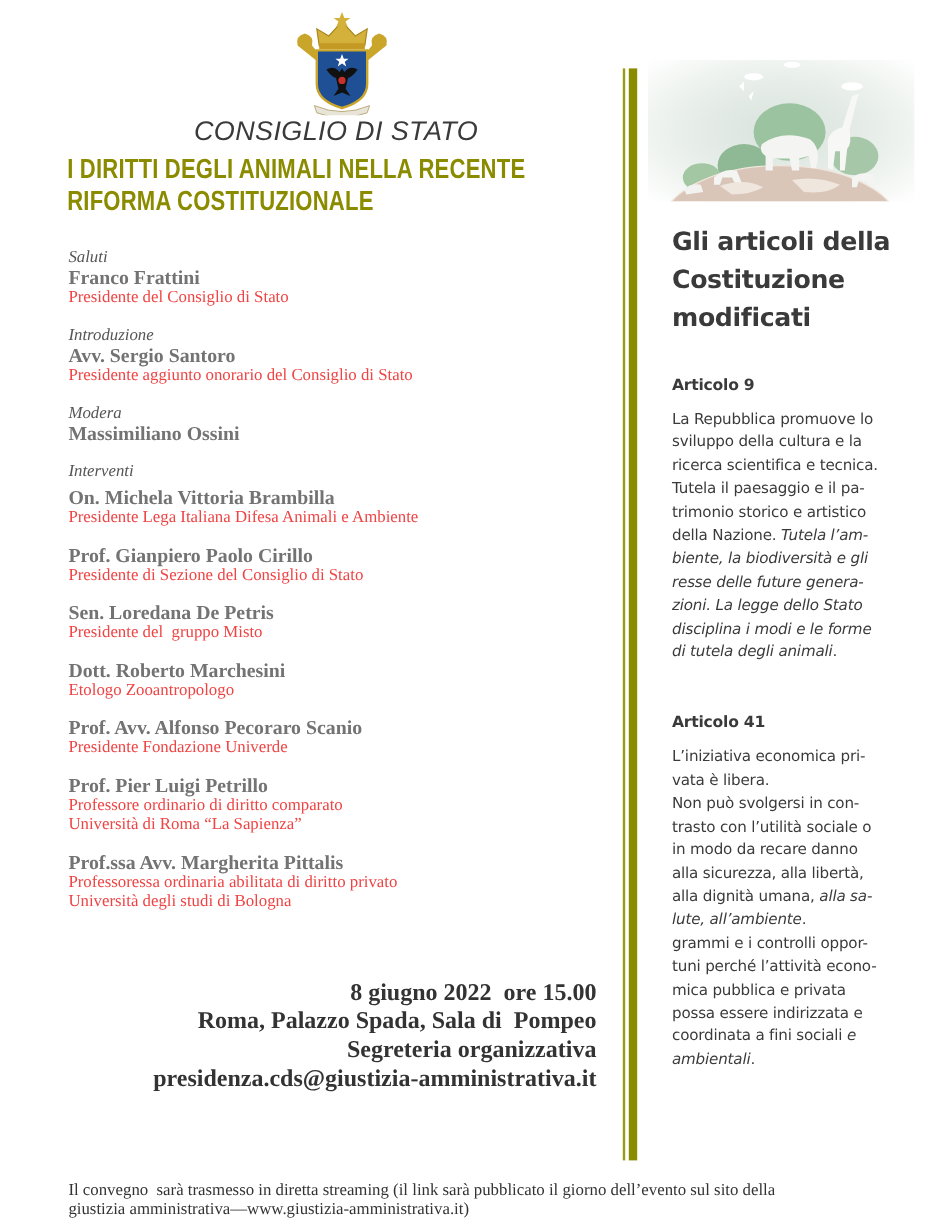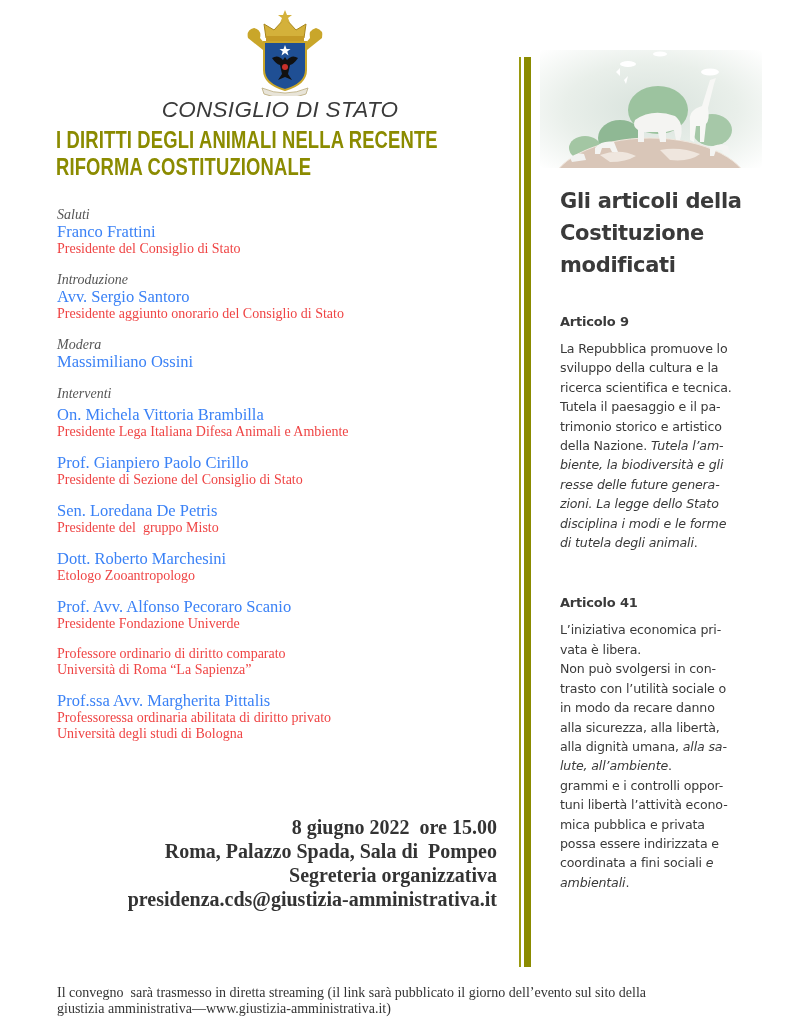--- a/index.html
+++ b/index.html
@@ -16,21 +16,21 @@
   .event-title {
     position: absolute; left: 56px; top: 127px; width: 460px;
     font-family: "Liberation Sans", sans-serif; font-weight: bold;
     font-size: 23px; line-height: 27px; color: #8b8b00;
     transform: scaleX(0.80); transform-origin: left top; letter-spacing: 0.2px;
     width: 560px;
   }
 
   .program { position: absolute; left: 57px; top: 207px; width: 440px; }
   .role-label { font-style: italic; font-size: 14px; color: #555; line-height: 16px; }
-  .speaker-name { font-weight: normal; font-size: 16.5px; color: #3b82f6; line-height: 18px; }
+  .speaker-name { font-weight: bold; font-size: 16.5px; color: #737373; line-height: 18px; }
   .speaker-desc { font-size: 14px; color: #ef4444; line-height: 16px; }
   .block { margin-bottom: 15px; }
   .block.intervento { margin-bottom: 14px; }
   .interventi-label { margin-bottom: 4px; }
 
   .event-info {
     position: absolute; left: 57px; top: 815px; width: 440px;
     font-weight: bold; font-size: 20px; line-height: 24px; color: #333; text-align: right;
   }
 
@@ -116,20 +116,21 @@
   </div>
   <div class="block intervento">
     <div class="speaker-name">Dott. Roberto Marchesini</div>
     <div class="speaker-desc">Etologo Zooantropologo</div>
   </div>
   <div class="block intervento">
     <div class="speaker-name">Prof. Avv. Alfonso Pecoraro Scanio</div>
     <div class="speaker-desc">Presidente Fondazione Univerde</div>
   </div>
   <div class="block intervento">
+    <div class="speaker-name">Prof. Pier Luigi Petrillo</div>
     <div class="speaker-desc">Professore ordinario di diritto comparato</div>
     <div class="speaker-desc">Università di Roma “La Sapienza”</div>
   </div>
   <div class="block intervento">
     <div class="speaker-name">Prof.ssa Avv. Margherita Pittalis</div>
     <div class="speaker-desc">Professoressa ordinaria abilitata di diritto privato</div>
     <div class="speaker-desc">Università degli studi di Bologna</div>
   </div>
 </div>
 
@@ -206,20 +207,20 @@
     <div class="article-body">
         <div><span>L’iniziativa economica pri-</span></div>
         <div><span>vata è libera.</span></div>
         <div><span>Non può svolgersi in con-</span></div>
         <div><span>trasto con l’utilità sociale o</span></div>
         <div><span>in modo da recare danno</span></div>
         <div><span>alla sicurezza, alla libertà,</span></div>
         <div><span>alla dignità umana, </span><em>alla sa-</em></div>
         <div><em>lute, all’ambiente</em><span>.</span></div>
         <div><span>grammi e i controlli oppor-</span></div>
-        <div><span>tuni libertà l’attività econo-</span></div>
+        <div><span>tuni perché l’attività econo-</span></div>
         <div><span>mica pubblica e privata</span></div>
         <div><span>possa essere indirizzata e</span></div>
         <div><span>coordinata a fini sociali </span><em>e</em></div>
         <div><em>ambientali</em><span>.</span></div>
       </div>
   </div>
 </div>
 
 </body></html>

